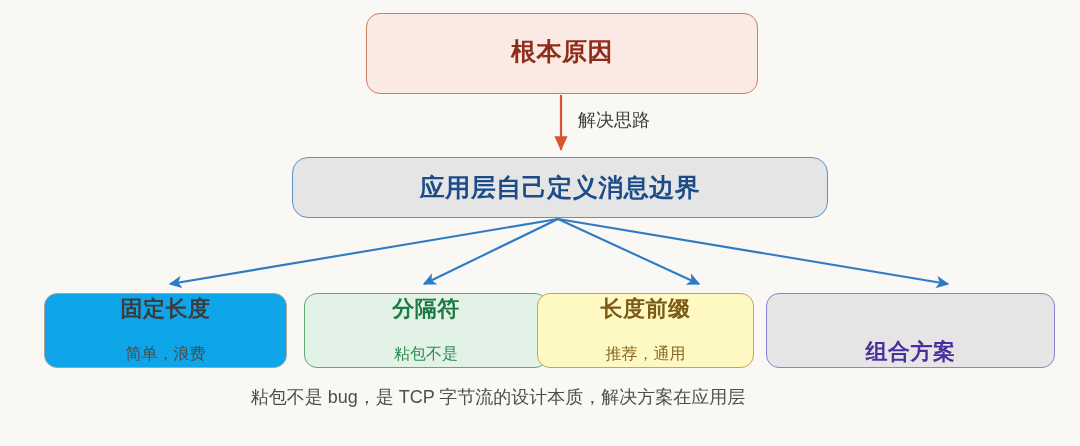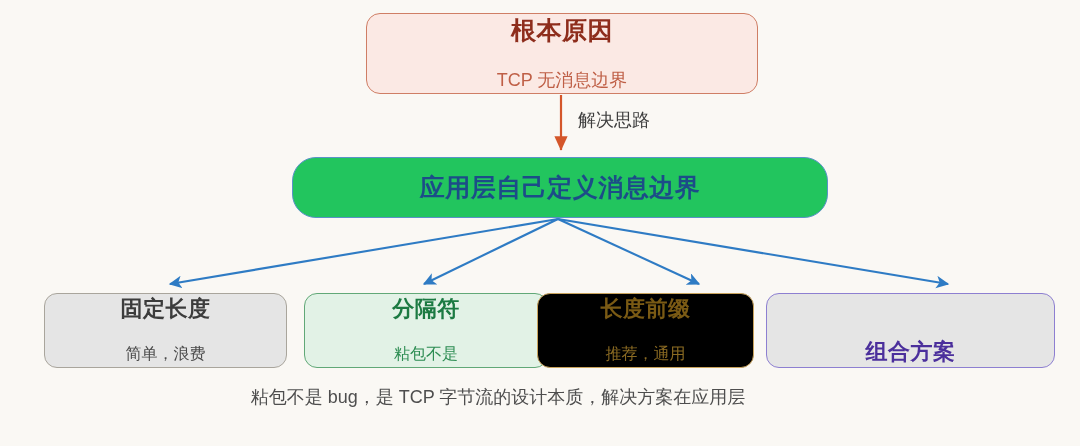--- a/index.html
+++ b/index.html
@@ -57,23 +57,23 @@
     font-size: 18px;
     color: #bf5f46;
   }
 
   
   #solution {
     left: 292px;
     top: 157px;
     width: 536px;
     height: 61px;
-    background: #22c55e;
+    background: #e5e5e5;
     border-color: #5a92c8;
-    border-radius: 24px;
+    border-radius: 16px;
   }
   #solution .title {
     font-size: 25px;
     color: #1c4c88;
   }
 
   
   .leaf {
     top: 293px;
     height: 75px;
@@ -84,40 +84,40 @@
     margin-bottom: 2px;
   }
   .leaf .sub {
     font-size: 16px;
     font-family: Liberation Mono, monospace;
   }
 
   #leaf-fixed-length {
     left: 44px;
     width: 243px;
-    background: #e5e5e5;
+    background: #0ea5e9;
     border-color: #a9a59c;
   }
   #leaf-fixed-length .title { color: #3c3c3c; }
   #leaf-fixed-length .sub   { color: #4a4a4a; }
 
   #leaf-delimiter {
     left: 304px;
     width: 244px;
     background: #e2f2e6;
     border-color: #61a877;
     align-items: center;
   }
   #leaf-delimiter .title { color: #1c7a42; }
   #leaf-delimiter .sub   { color: #2c8c52; }
 
   #leaf-length-prefix {
     left: 537px;
     width: 217px;
-    background: #000000;
+    background: #fef9c3;
     border-color: #c9a35c;
   }
   #leaf-length-prefix .title { color: #7a5a14; }
   #leaf-length-prefix .sub   { color: #8a6a22; }
 
   #leaf-combined {
     left: 766px;
     width: 289px;
     background: #e5e5e5;
     border-color: #8d7fd1;
@@ -173,21 +173,20 @@
     <line x1="561" y1="95" x2="561" y2="150" stroke="#d4562a" stroke-width="2.2" marker-end="url(#arrow-orange)"></line>
 
     <line x1="558" y1="219" x2="170" y2="284" stroke="#2e7bc4" stroke-width="2.1" marker-end="url(#arrow-blue)"></line>
     <line x1="558" y1="219" x2="424" y2="284" stroke="#2e7bc4" stroke-width="2.1" marker-end="url(#arrow-blue)"></line>
     <line x1="558" y1="219" x2="699" y2="284" stroke="#2e7bc4" stroke-width="2.1" marker-end="url(#arrow-blue)"></line>
     <line x1="558" y1="219" x2="948" y2="284" stroke="#2e7bc4" stroke-width="2.1" marker-end="url(#arrow-blue)"></line>
   </svg>
 
   <div class="node" id="root-cause">
     <div class="title">根本原因</div>
-    <div class="sub">TCP 无消息边界</div>
   </div>
 
   <div id="edge-label-solution">解决思路</div>
 
   <div class="node" id="solution">
     <div class="title">应用层自己定义消息边界</div>
   </div>
 
   <div class="node leaf" id="leaf-fixed-length">
     <div class="title">固定长度</div>

